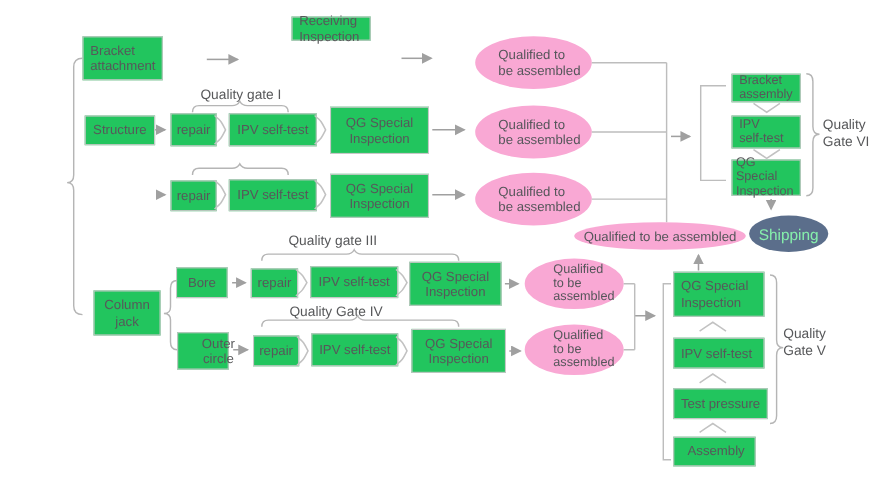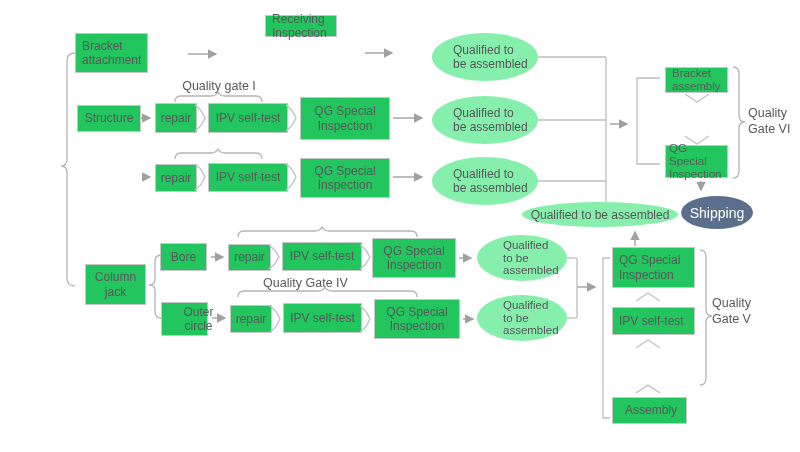--- a/index.html
+++ b/index.html
@@ -2,28 +2,28 @@
 <html><head>
 <meta charset="utf-8">
 <style>
   html,body{margin:0;padding:0;background:#fff;}
   .stage{position:relative;width:800px;height:452px;background:#ffffff;overflow:hidden;
          font-family:"Liberation Sans", sans-serif;color:#57585a;}
   .box{position:absolute;background:#22c55e;border:1px solid #c7c7c7;box-sizing:border-box;
        font-size:12px;line-height:14.5px;color:#57585a;display:flex;align-items:center;
        justify-content:center;text-align:center;white-space:pre-line;z-index:2;}
   .box.left{justify-content:flex-start;text-align:left;padding-left:6px;}
-  .ellipse{position:absolute;background:#86efac;border-radius:50%;display:flex;align-items:center;
+  .ellipse{position:absolute;background:#f9a8d4;border-radius:50%;display:flex;align-items:center;
        font-size:12px;line-height:14px;color:#55565a;white-space:pre-line;z-index:2;}
   .ellipse.pad{padding-left:21px;box-sizing:border-box;}
   .ellipse.small{font-size:11.5px;line-height:12.5px;padding-left:26px;box-sizing:border-box;}
   .ellipse.wide{justify-content:center;font-size:12px;}
   .ellipse.dark1{background:#5e7581;color:#fff;justify-content:center;text-align:center;
        font-size:12.5px;line-height:16px;}
-  .ellipse.dark2{background:#5b6e8b;color:#ffffff;justify-content:center;font-size:14px;}
+  .ellipse.dark2{background:#5b6e8b;color:#86efac;justify-content:center;font-size:14px;}
   .gate-label{position:absolute;font-size:12.5px;color:#57585a;text-align:center;
        white-space:pre-line;z-index:2;}
   .gate-label.side{text-align:left;line-height:16px;}
   svg.wires{position:absolute;left:0;top:0;z-index:3;pointer-events:none;}
 </style>
 </head>
 <body>
 
 <div class="stage">
 
@@ -47,20 +47,21 @@
   <div class="box" style="left:155px;top:164px;width:42px;height:28px;">repair</div>
   <div class="box" style="left:208px;top:163px;width:80px;height:29px;">IPV self-test</div>
   <div class="box" style="left:300px;top:158px;width:90px;height:40px;">QG Special
 Inspection</div>
   <div class="ellipse pad" style="left:432px;top:157px;width:106px;height:48px;">Qualified to
 be assembled</div>
 
   <div class="box" style="left:85px;top:264px;width:61px;height:41px;">Column
 jack</div>
 
+  <div class="gate-label" style="left:240px;top:212px;width:125px;">Quality gate III</div>
   <div class="box" style="left:160px;top:243px;width:47px;height:28px;">Bore</div>
   <div class="box" style="left:228px;top:244px;width:43px;height:27px;">repair</div>
   <div class="box" style="left:282px;top:242px;width:80px;height:29px;">IPV self-test</div>
   <div class="box" style="left:372px;top:238px;width:84px;height:40px;">QG Special
 Inspection</div>
   <div class="ellipse small" style="left:477px;top:235px;width:90px;height:46px;">Qualified
 to be
 assembled</div>
 
   <div class="gate-label" style="left:243px;top:276px;width:125px;">Quality Gate IV</div>
@@ -69,28 +70,31 @@
   <div class="box" style="left:230px;top:305px;width:42px;height:28px;">repair</div>
   <div class="box" style="left:283px;top:303px;width:79px;height:30px;">IPV self-test</div>
   <div class="box" style="left:374px;top:299px;width:86px;height:40px;">QG Special
 Inspection</div>
   <div class="ellipse small" style="left:477px;top:295px;width:90px;height:46px;">Qualified
 to be
 assembled</div>
 
   <div class="box left" style="left:665px;top:67px;width:63px;height:26px;font-size:11.5px;line-height:13px;">Bracket
 assembly</div>
+  <div class="box left" style="left:665px;top:105px;width:63px;height:30px;font-size:11.5px;line-height:13px;">IPV
+self-test</div>
   <div class="box left" style="left:665px;top:145px;width:63px;height:33px;font-size:11.5px;line-height:13px;padding-left:3px;">QG Special
 Inspection</div>
   <div class="gate-label side" style="left:748px;top:105px;">Quality
 Gate VI</div>
 
   <div class="box left" style="left:612px;top:247px;width:83px;height:41px;">QG Special
 Inspection</div>
   <div class="box left" style="left:612px;top:307px;width:83px;height:28px;">IPV self-test</div>
+  <div class="box left" style="left:612px;top:353px;width:86px;height:28px;">Test pressure</div>
   <div class="box left" style="left:612px;top:397px;width:75px;height:27px;padding-left:12px;">Assembly</div>
   <div class="gate-label side" style="left:712px;top:295px;">Quality
 Gate V</div>
 
   <div class="ellipse wide" style="left:522px;top:202px;width:156px;height:25px;">Qualified to be assembled</div>
   <div class="ellipse dark2" style="left:681px;top:196px;width:72px;height:33px;">Shipping</div>
 
   <svg class="wires" width="800" height="452" viewBox="0 0 800 452">
     <defs>
       <marker id="ar" markerWidth="8" markerHeight="8" refX="6" refY="3.5" orient="auto">

